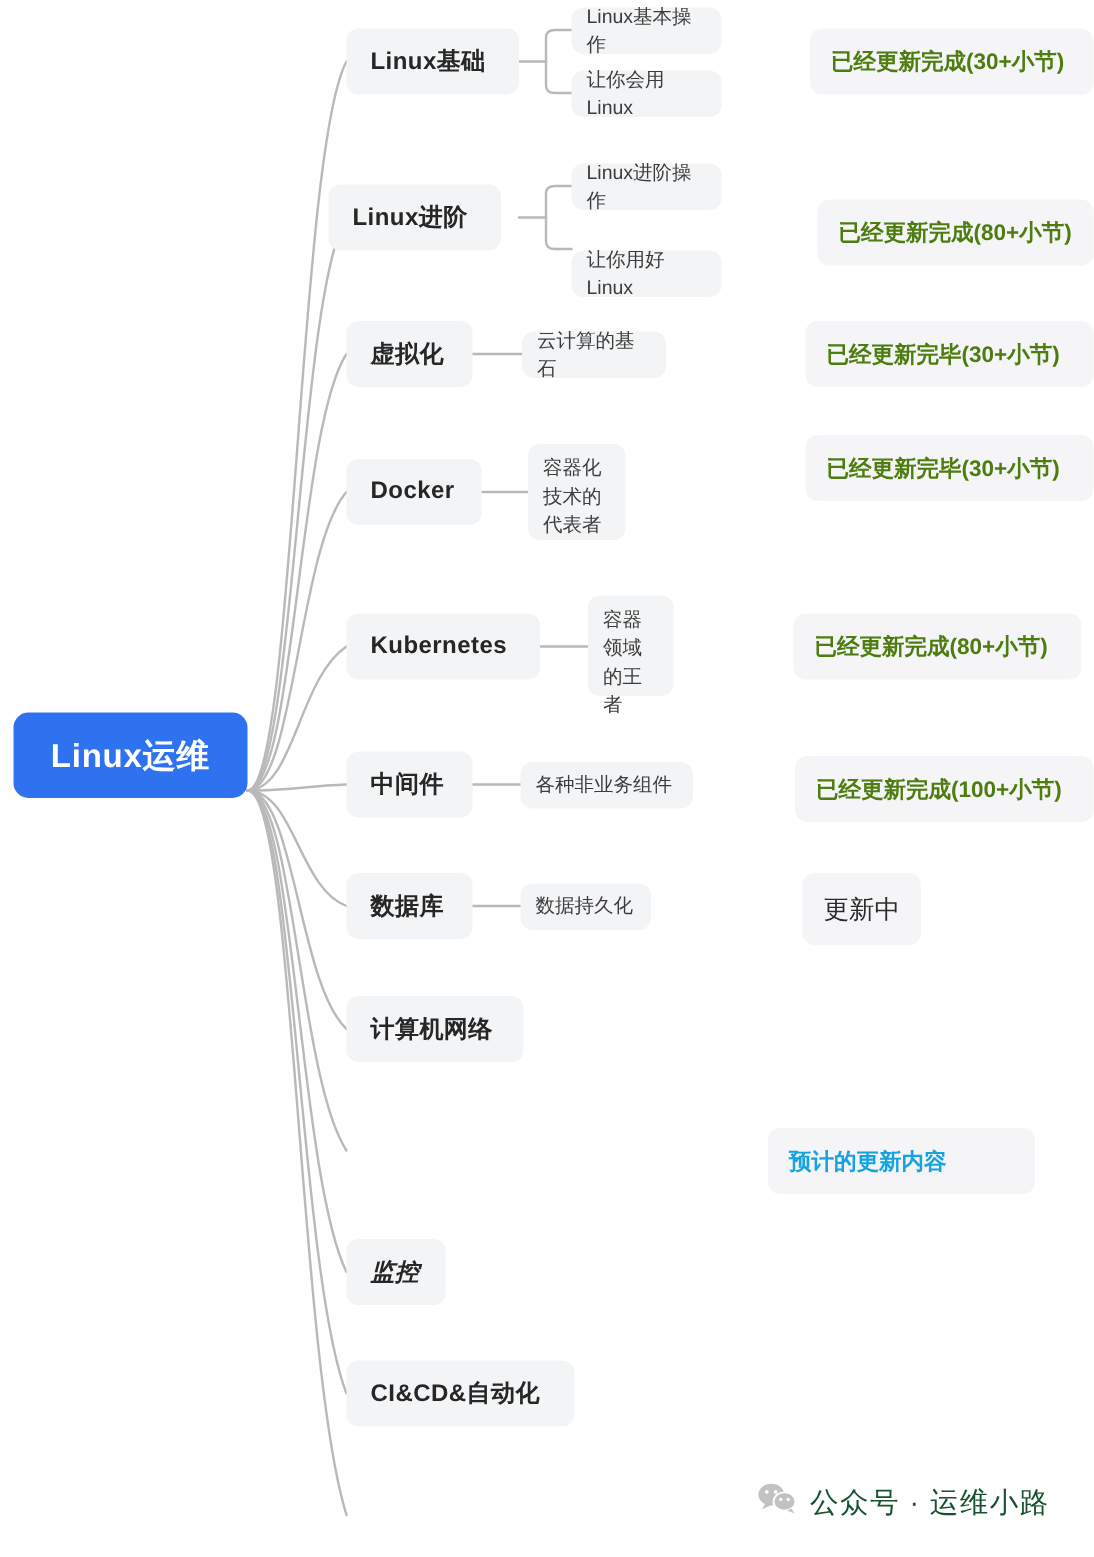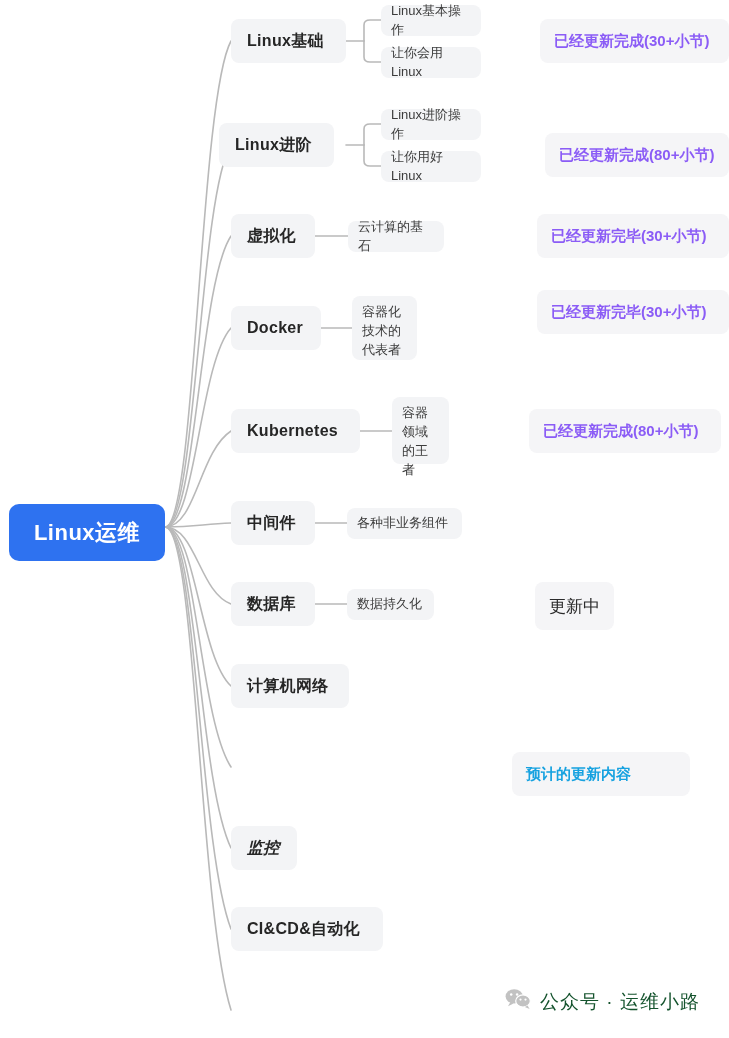--- a/index.html
+++ b/index.html
@@ -79,21 +79,21 @@
   
   .status-node {
     font-size: 15px;
     font-weight: 700;
     padding: 0 14px;
     background: #f5f5f7;
     border-radius: 8px;
     justify-content: flex-start;
     white-space: nowrap;
   }
-  .status-red   { color: #8b5cf6; }
+  .status-red   { color: #4d7c0f; }
   .status-dark  { color: #2b2b2b; font-weight: 400; font-size: 17px; }
   .status-blue  { color: #17a2e0; }
 
   
   #watermark {
     position: absolute;
     left: 505px;
     top: 988px;
     display: flex;
     align-items: center;
@@ -136,21 +136,21 @@
       <path d="M364,145 L364,161 Q364,166 370,166 L381,166"></path>
 
       <path d="M315,236 L348,236"></path>
       <path d="M321,328 L352,328"></path>
       <path d="M360,431 L392,431"></path>
       <path d="M315,523 L347,523"></path>
       <path d="M315,604 L347,604"></path>
     </g>
   </svg>
 
-  <div class="node root-node" style="left:9px; top:504px; width:156px; height:57px;">
+  <div class="node root-node" style="left:9px; top:475px; width:156px; height:57px;">
     <span>Linux运维</span>
   </div>
 
   <div class="node topic-node" style="left:231px; top:19px; width:115px; height:44px;">
     <span>Linux基础</span>
   </div>
 
   <div class="node topic-node" style="left:219px; top:123px; width:115px; height:44px;">
     <span>Linux进阶</span>
   </div>
@@ -192,21 +192,21 @@
   <div class="node leaf-node" style="left:381px; top:5px; width:100px; height:31px;">
     <span>Linux基本操作</span>
   </div>
   <div class="node leaf-node" style="left:381px; top:47px; width:100px; height:31px;">
     <span>让你会用Linux</span>
   </div>
 
   <div class="node leaf-node" style="left:381px; top:109px; width:100px; height:31px;">
     <span>Linux进阶操作</span>
   </div>
-  <div class="node leaf-node" style="left:381px; top:151px; width:100px; height:31px;">
+  <div class="node leaf-node" style="left:381px; top:167px; width:100px; height:31px;">
     <span>让你用好Linux</span>
   </div>
 
   <div class="node leaf-node" style="left:348px; top:221px; width:96px; height:31px;align-items:center;">
     <span>云计算的基石</span>
   </div>
 
   <div class="node leaf-node multi" style="left:352px; top:296px; width:65px; height:64px;">
     <span>容器化技术的代表者</span>
   </div>
@@ -236,20 +236,23 @@
   </div>
 
   <div class="node status-node status-red" style="left:537px; top:290px; width:192px; height:44px;">
     <span>已经更新完毕(30+小节)</span>
   </div>
 
   <div class="node status-node status-red" style="left:529px; top:409px; width:192px; height:44px;">
     <span>已经更新完成(80+小节)</span>
   </div>
 
+  <div class="node status-node status-red" style="left:530px; top:504px; width:199px; height:44px;">
+    <span>已经更新完成(100+小节)</span>
+  </div>
 
   <div class="node status-node status-dark" style="left:535px; top:582px; width:79px; height:48px;justify-content:flex-end;">
     <span>更新中</span>
   </div>
 
   <div class="node status-node status-blue" style="left:512px; top:752px; width:178px; height:44px;">
     <span>预计的更新内容</span>
   </div>
 
   <div id="watermark">

